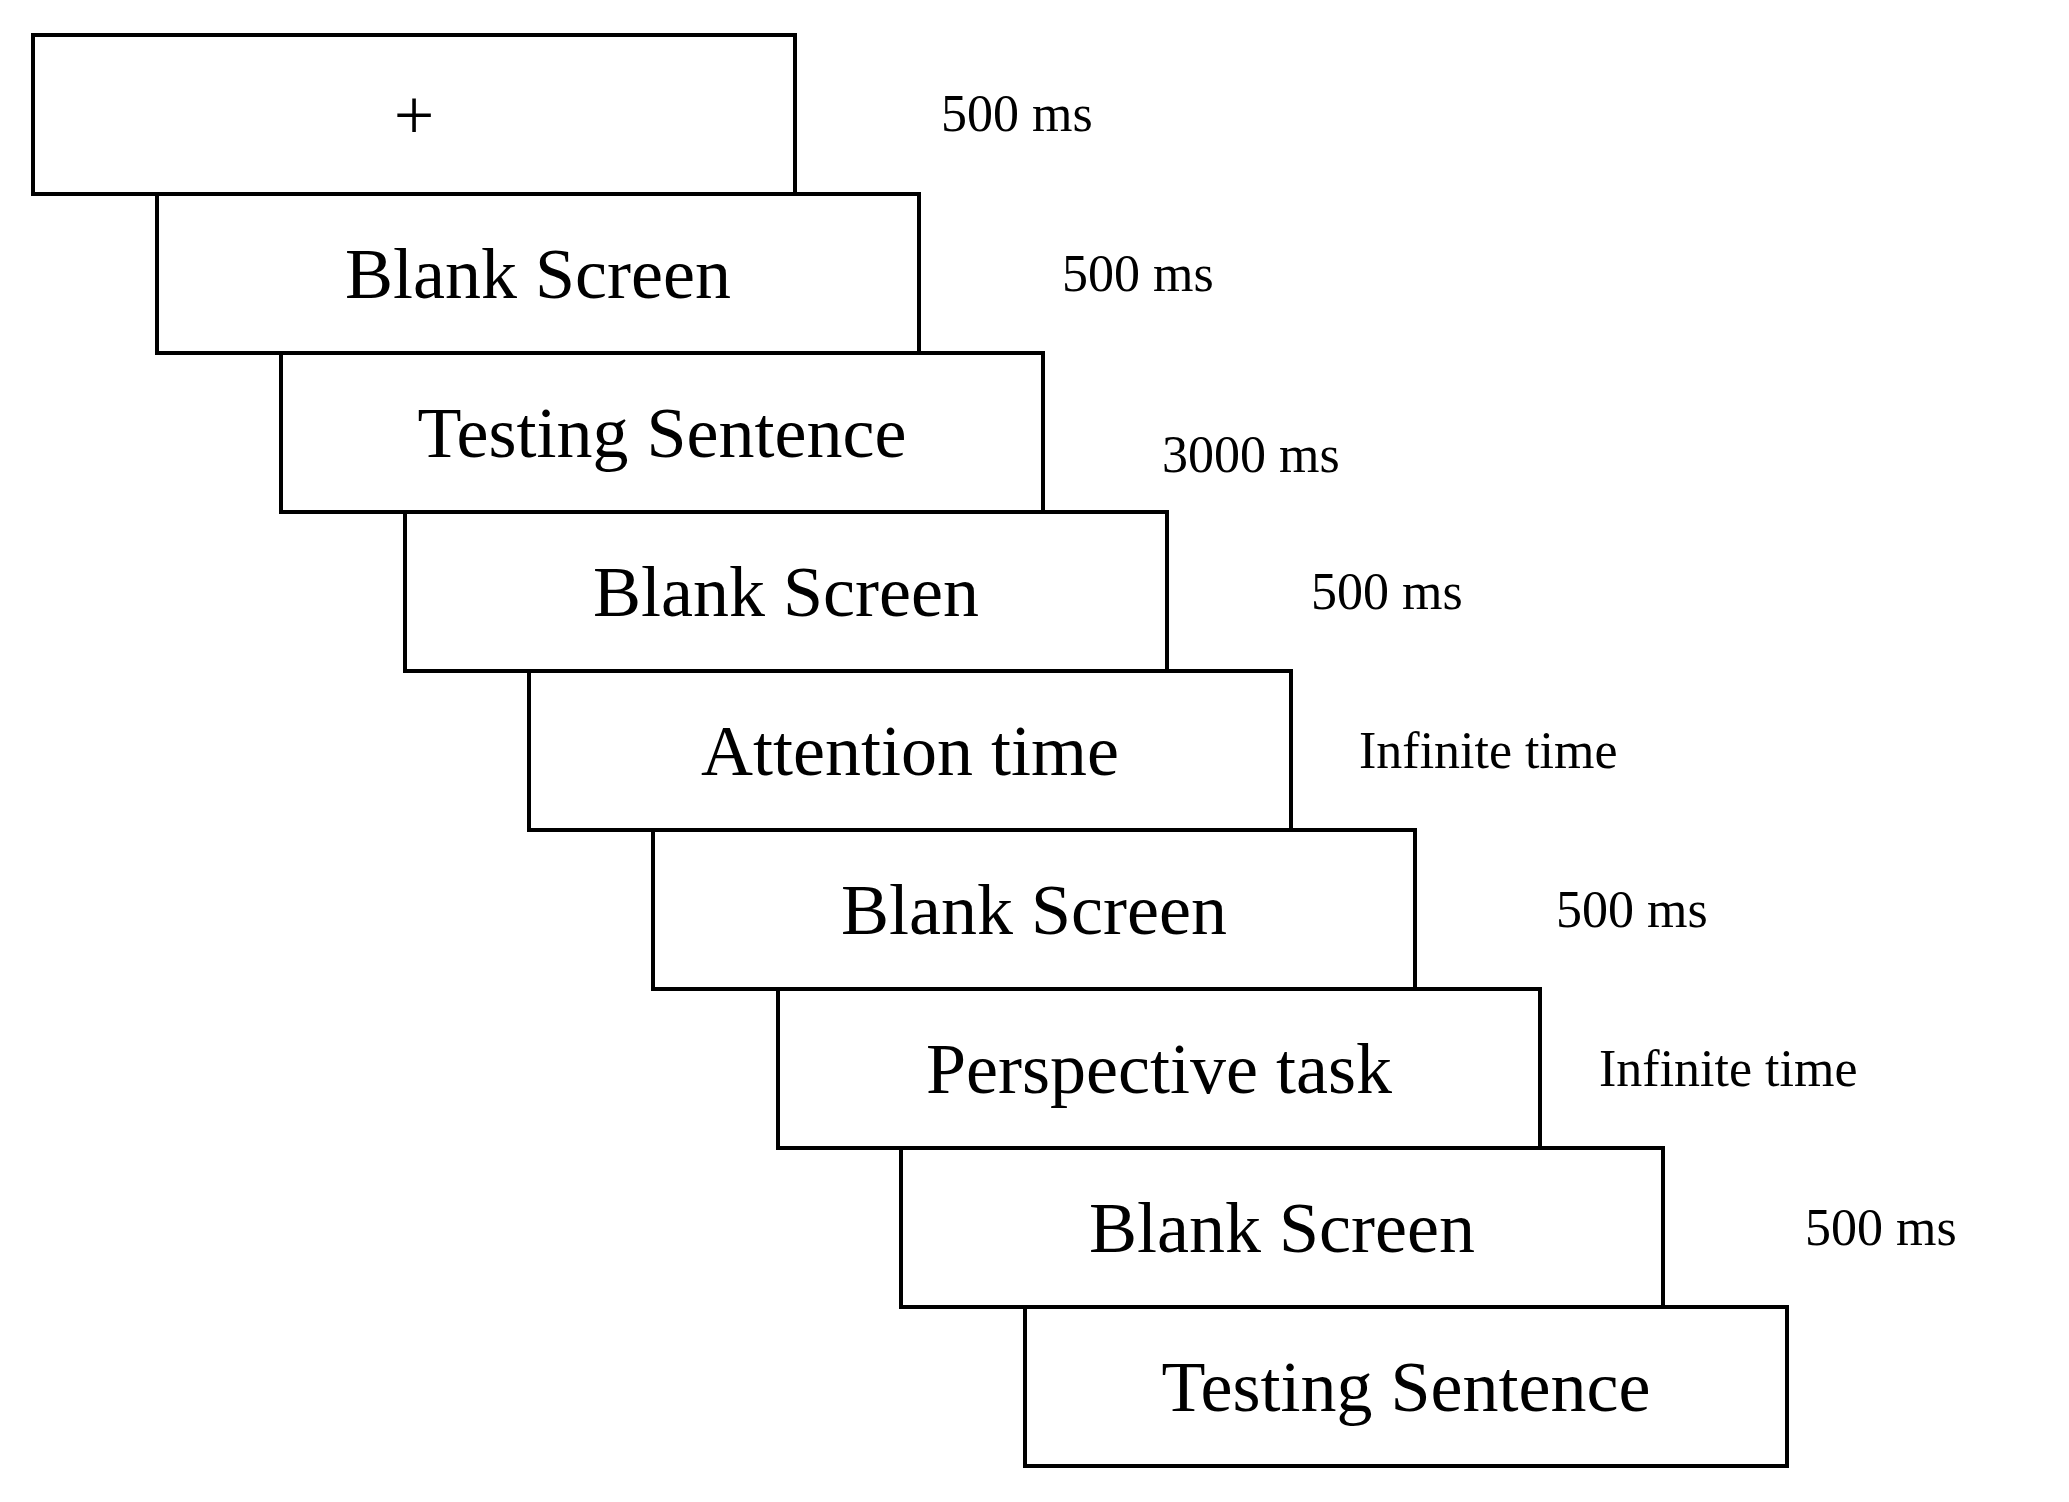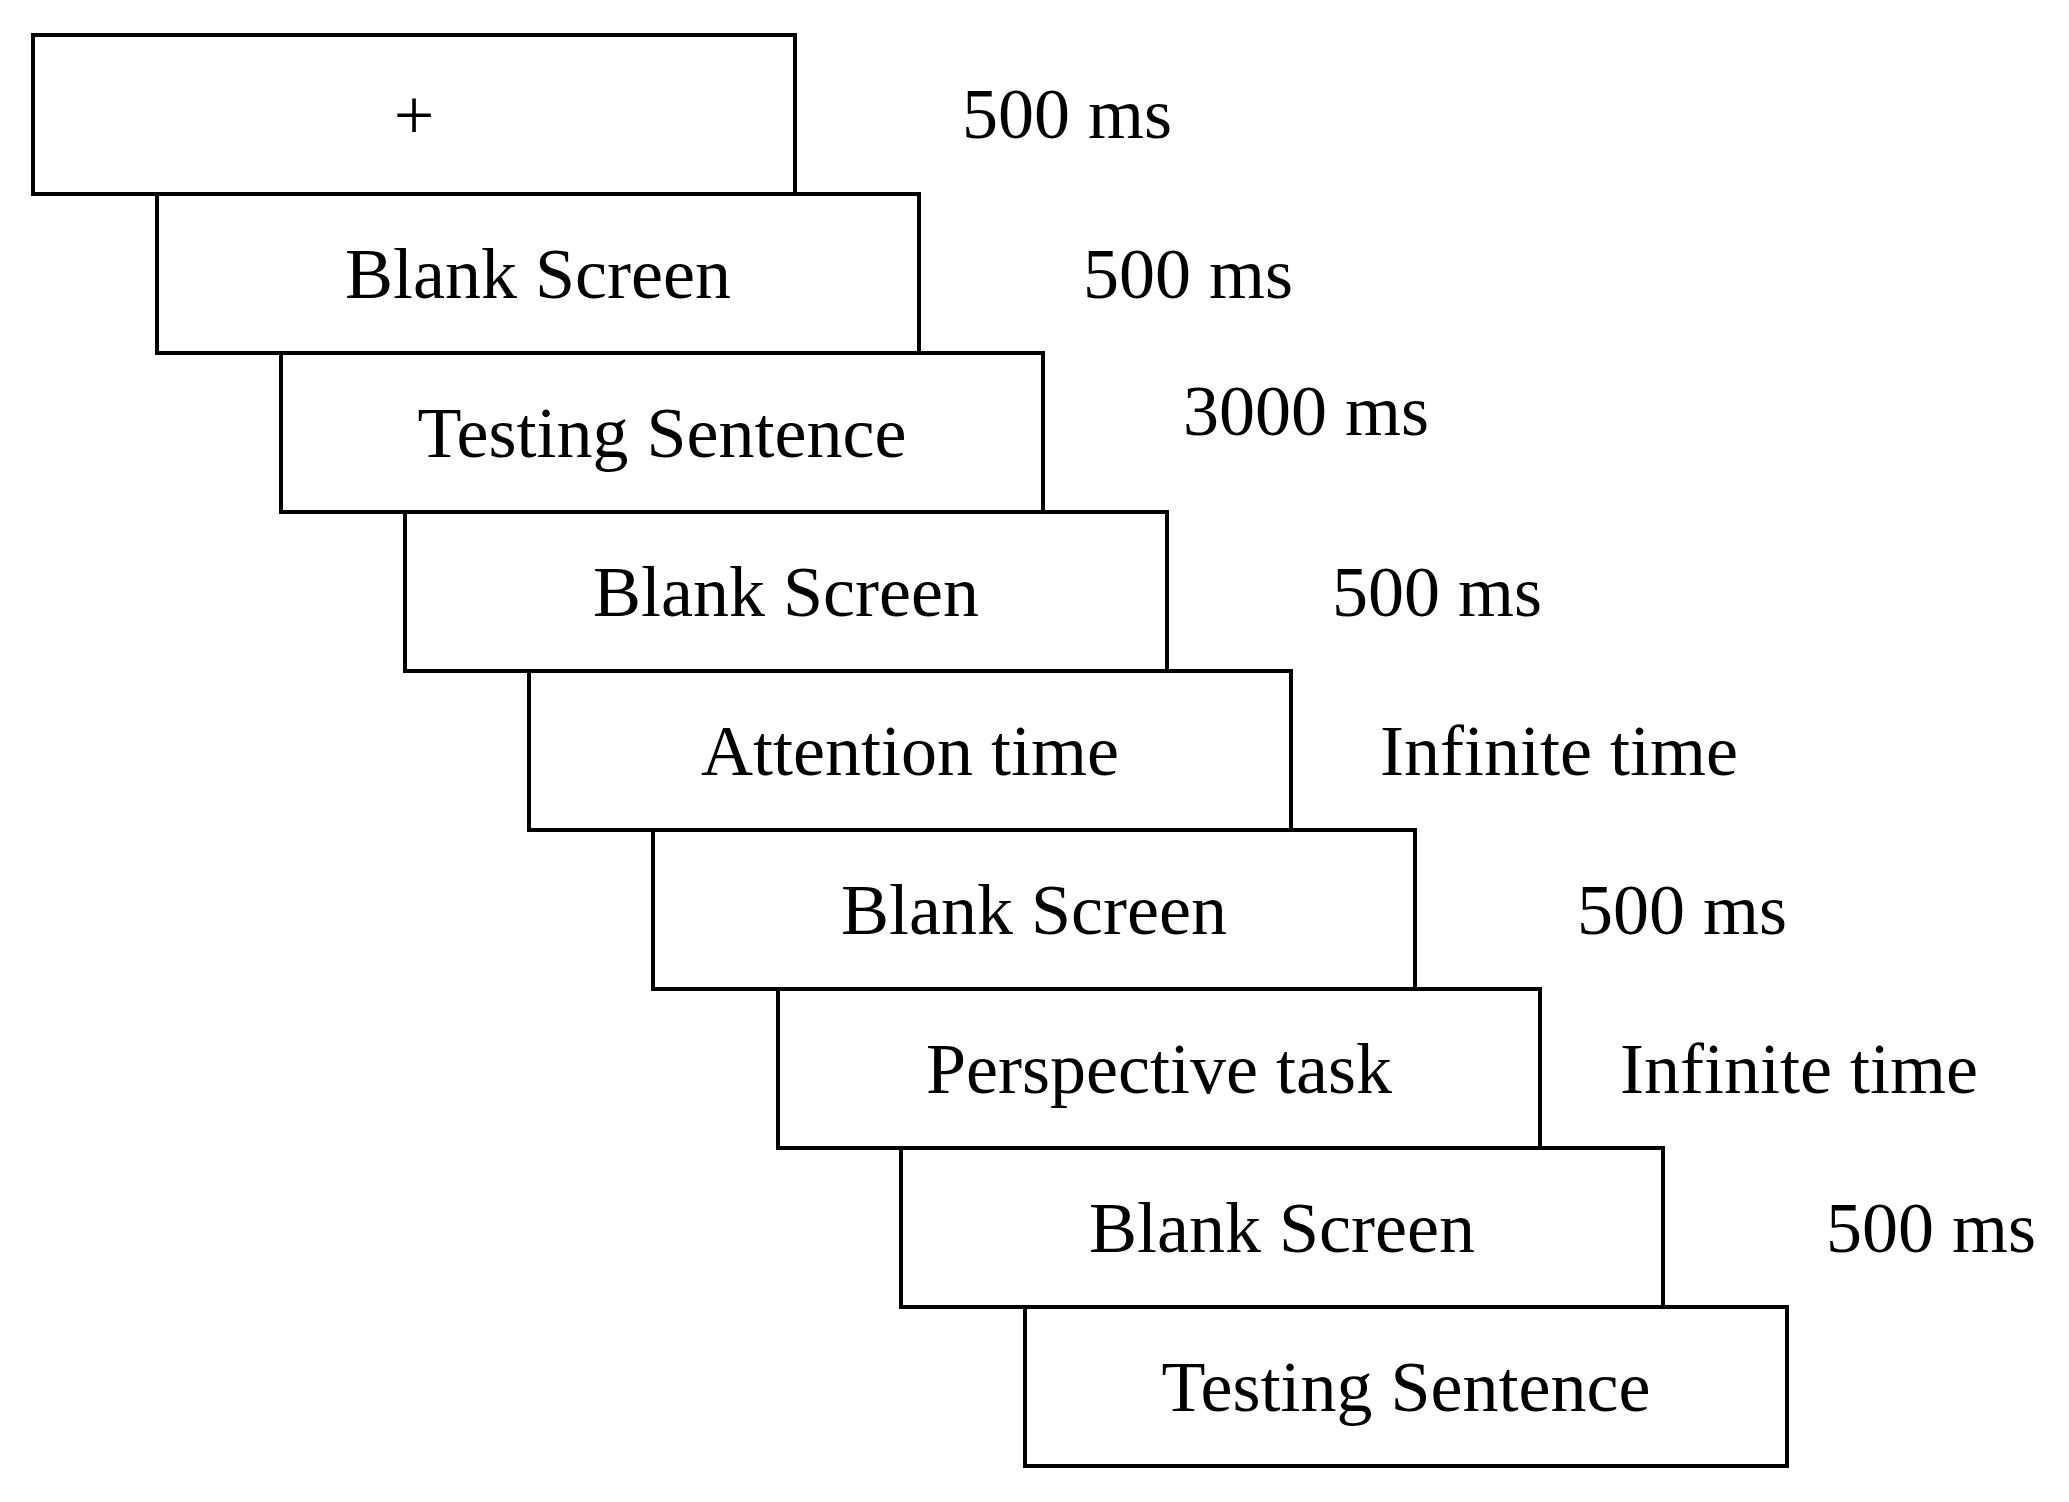--- a/index.html
+++ b/index.html
@@ -25,25 +25,24 @@
     display: flex;
     align-items: center;
     justify-content: center;
     font-size: 72px;
     line-height: 1;
     white-space: nowrap;
   }
   .duration {
     position: absolute;
     transform: translateY(-50%);
-    font-size: 72px;
+    font-size: 52px;
     line-height: 1;
     white-space: nowrap;
     z-index: 20;
-    margin-left: 21px;
   }
 </style>
 </head>
 <body style="--bg: #ffffff; --ink: #000000; --fill: #ffffff;">
 
 <div class="diagram">
 
   <div class="box" style="left:31px;  top:33px;   z-index:1">
     <span>+</span>
   </div>
@@ -75,20 +74,20 @@
   <div class="box" style="left:899px; top:1146px; z-index:8">
     <span>Blank Screen</span>
   </div>
 
   <div class="box" style="left:1023px; top:1305px; z-index:9">
     <span>Testing Sentence</span>
   </div>
 
   <div class="duration" style="left:941px;  top:114px">500 ms</div>
   <div class="duration" style="left:1062px; top:274px">500 ms</div>
-  <div class="duration" style="left:1162px; top:411px">3000 ms</div>
+  <div class="duration" style="left:1162px; top:455px">3000 ms</div>
   <div class="duration" style="left:1311px; top:592px">500 ms</div>
   <div class="duration" style="left:1359px; top:751px">Infinite time</div>
   <div class="duration" style="left:1556px; top:910px">500 ms</div>
   <div class="duration" style="left:1599px; top:1069px">Infinite time</div>
   <div class="duration" style="left:1805px; top:1228px">500 ms</div>
 
 </div>
 
 </body></html>

